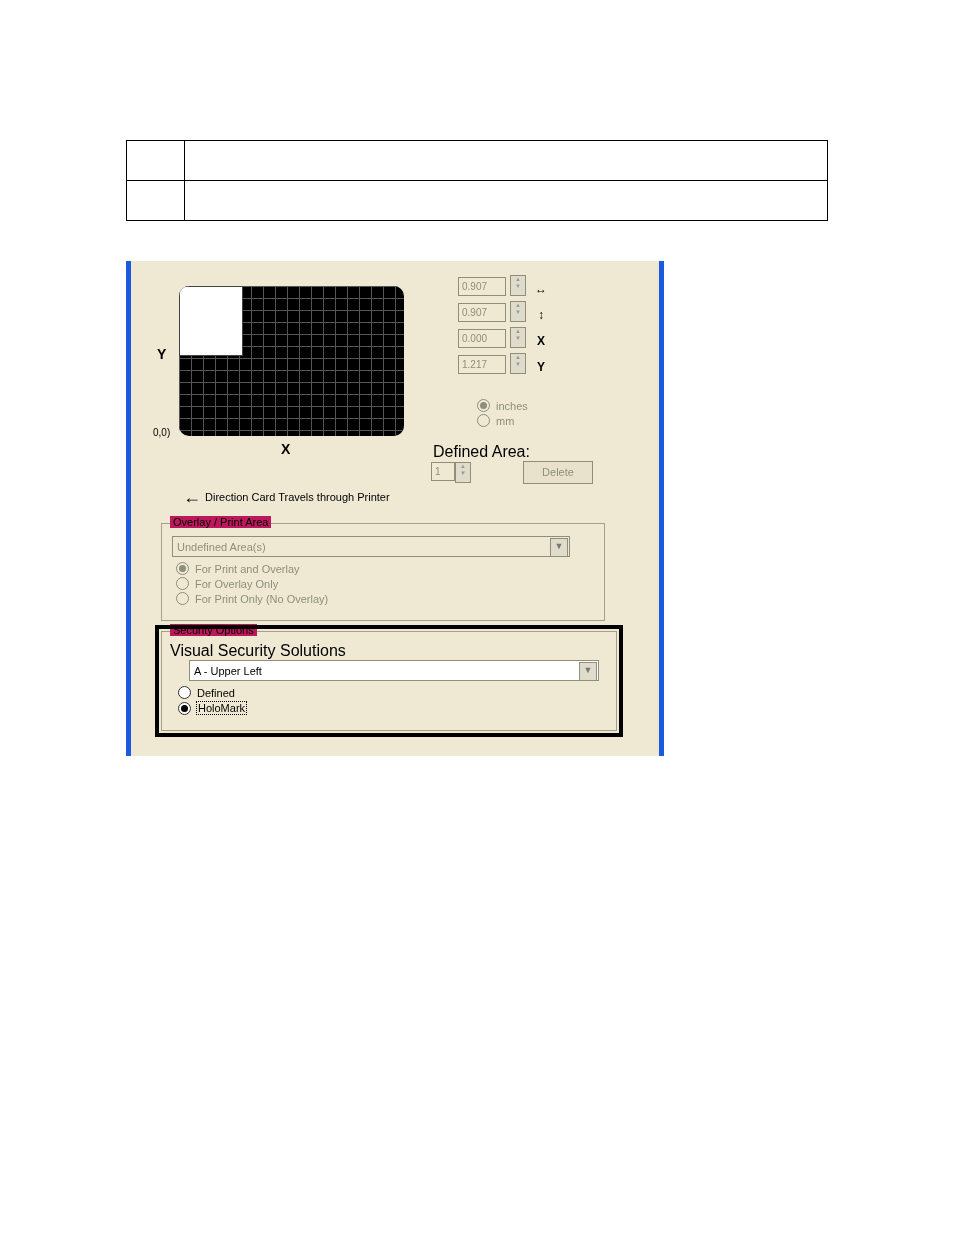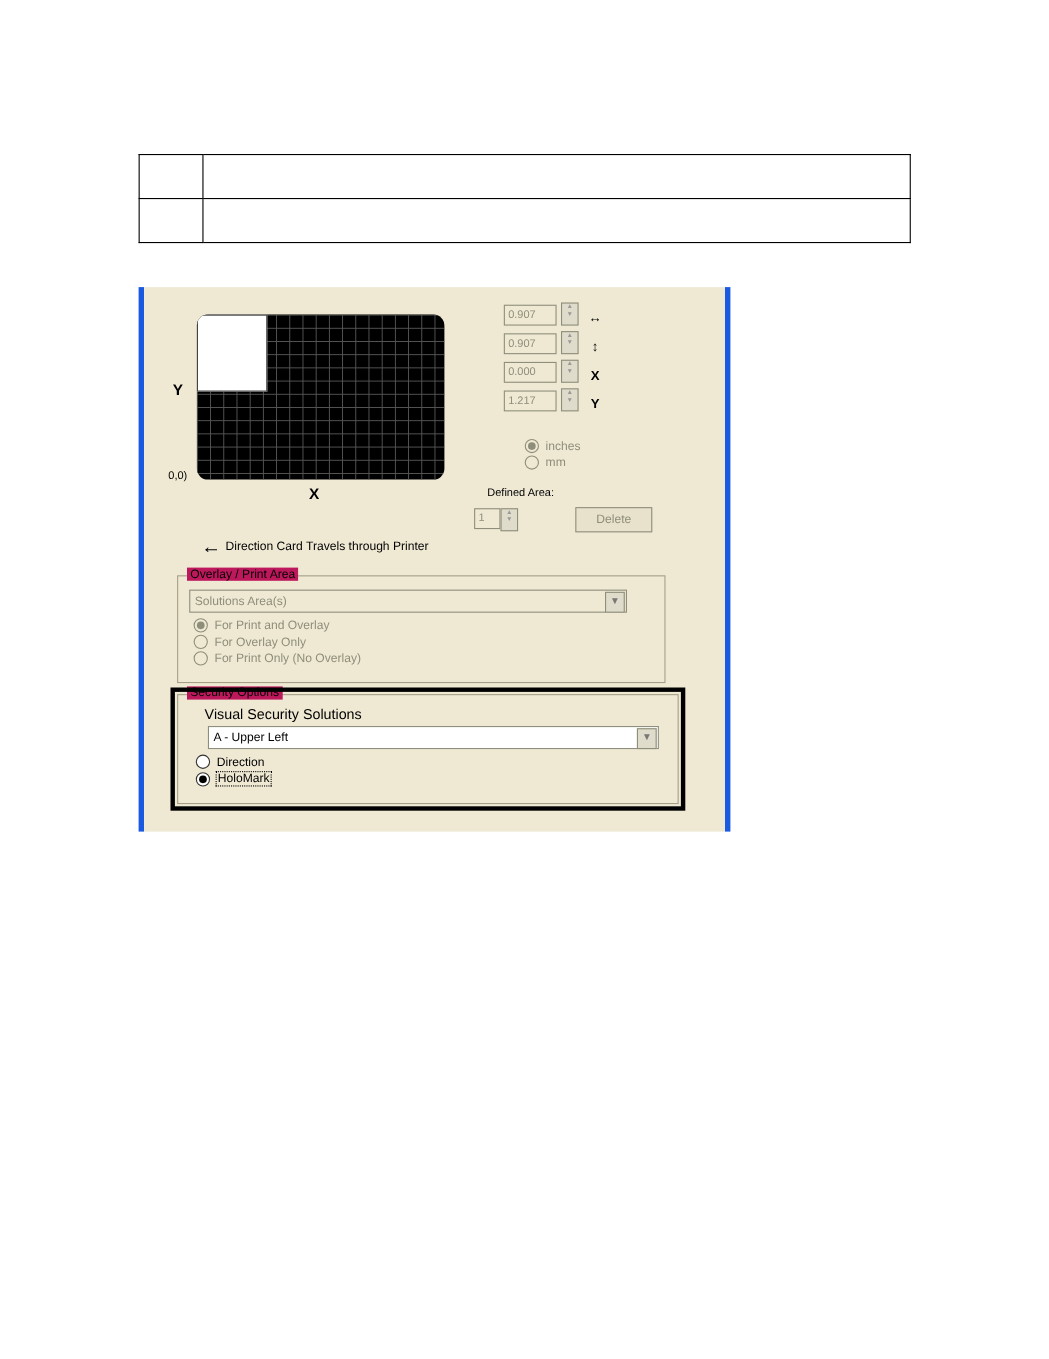--- a/index.html
+++ b/index.html
@@ -162,23 +162,23 @@
   }
   .units .row { display: flex; align-items: center; gap: 6px; margin-bottom: 2px; }
   .radio-dot {
     display:inline-block; width:11px; height:11px; border:1px solid #8e8e7a; border-radius:50%;
     position:relative;
   }
   .radio-dot.sel::after { content:""; position:absolute; inset:2px; border-radius:50%; background:#8e8e7a; }
 
   .defined-area-label {
     position: absolute;
-    left: 312px;
+    left: 302px;
     top: 182px;
-    font-size: 10px;
+    font-size: 16px;
     color: #000;
   }
   .defined-area-row {
     position: absolute;
     left: 300px;
     top: 200px;
     display: flex;
     align-items: center;
     gap: 52px;
   }
@@ -284,23 +284,23 @@
     left: 24px;
     top: 364px;
     width: 468px;
     height: 112px;
     border: 4px solid #000;
     box-sizing: border-box;
     pointer-events: none;
   }
   .sec-label {
     position: absolute;
-    left: 24px;
+    left: 8px;
     top: 10px;
-    font-size: 13px;
+    font-size: 16px;
   }
   .dd-security {
     position: absolute;
     left: 27px;
     top: 28px;
     width: 410px;
     background: #fff;
     color: #000;
   }
   .sec-radios {
@@ -415,21 +415,21 @@
       </div>
 
       <div class="direction-row">
         <span class="arrow-left">←</span>
         <span>Direction Card Travels through Printer</span>
       </div>
 
       <div class="group grp-overlay">
         <div class="legend">Overlay / Print Area</div>
         <div class="dropdown dd-overlay">
-          <span>Solutions Area(s)</span>
+          <span>Undefined Area(s)</span>
           <div class="dd-arrow">▼</div>
         </div>
         <div class="ov-radios">
           <div class="row">
             <span class="radio-dot sel"></span>
             <span>For Print and Overlay</span>
           </div>
           <div class="row">
             <span class="radio-dot"></span>
             <span>For Overlay Only</span>
@@ -444,21 +444,21 @@
       <div class="group grp-security">
         <div class="legend">Security Options</div>
         <div class="sec-label">Visual Security Solutions</div>
         <div class="dropdown dd-security">
           <span>A - Upper Left</span>
           <div class="dd-arrow">▼</div>
         </div>
         <div class="sec-radios">
           <div class="row">
             <span class="radio-circ"></span>
-            <span>Direction</span>
+            <span>Defined</span>
           </div>
           <div class="row">
             <span class="radio-circ sel"></span>
             <span class="focus-rect">HoloMark</span>
           </div>
         </div>
       </div>
 
       <div class="highlight-box"></div>
 

